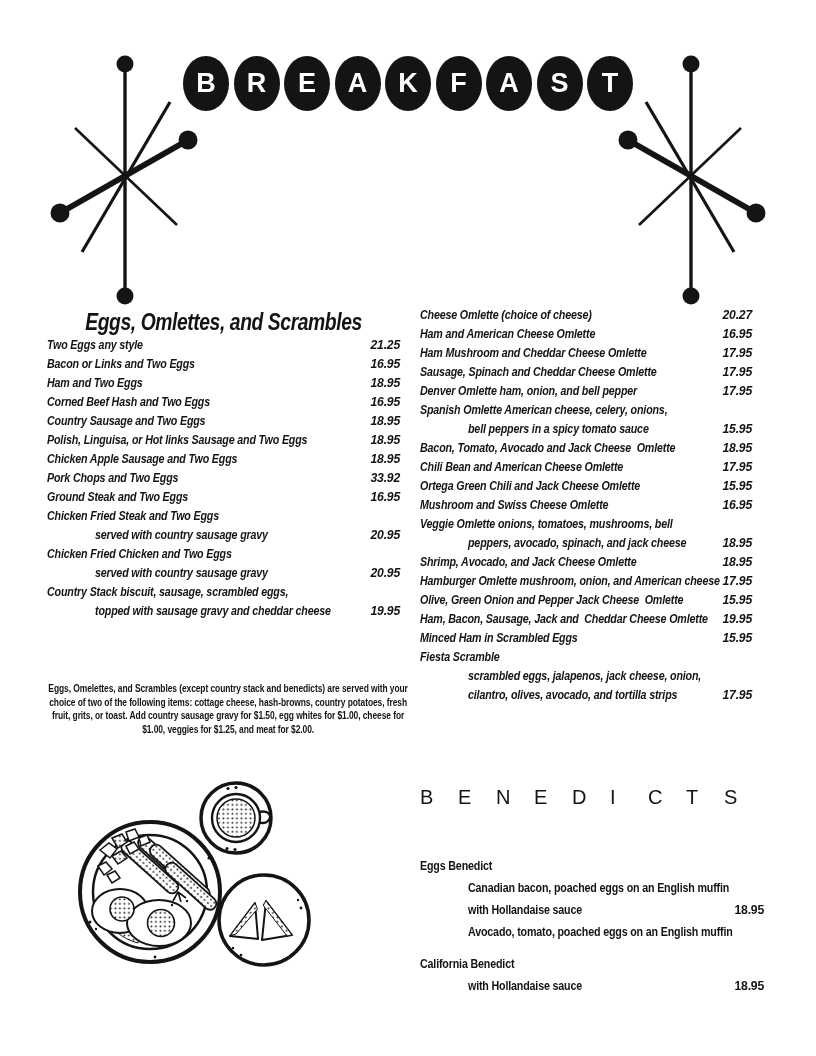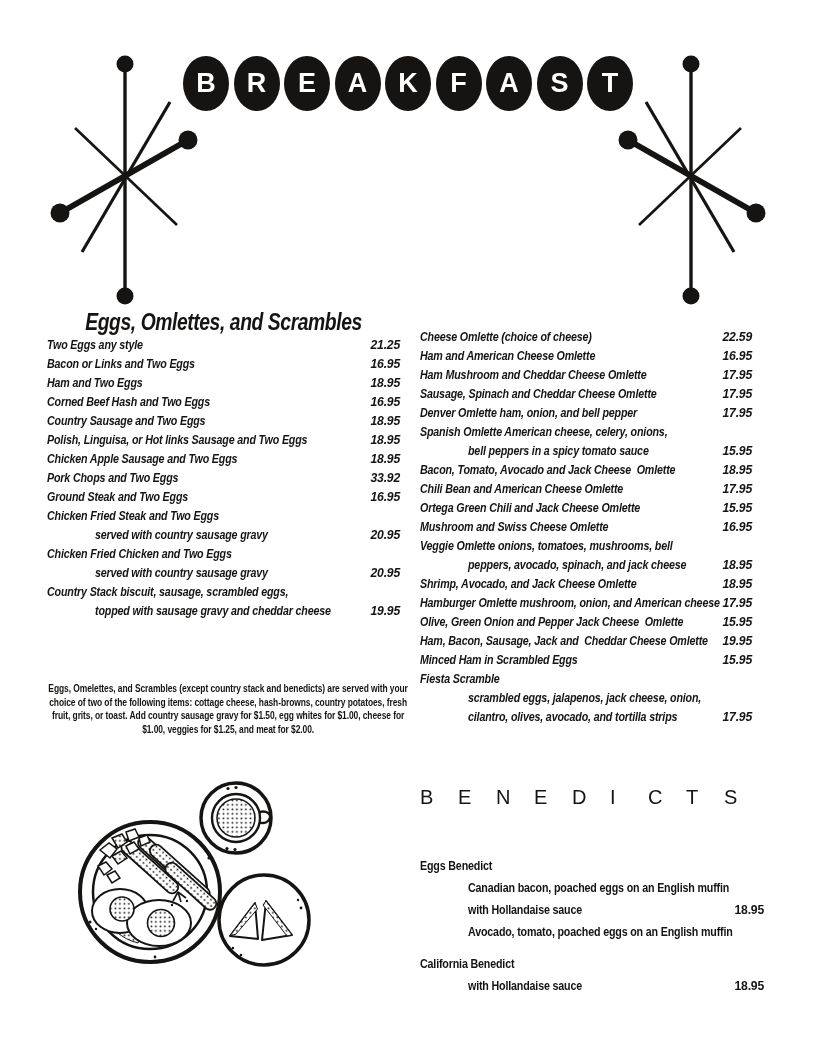--- a/index.html
+++ b/index.html
@@ -14,21 +14,21 @@
   .letters .lc{background:#161412;color:#ffffff;border-radius:50%;display:flex;align-items:center;justify-content:center;
                font-weight:bold;}
   .breakfast{left:183px;top:56px;}
   .breakfast .lc{width:46px;height:55px;font-size:27px;}
   .benletters{position:relative;display:flex;gap:0;}
   .benletters .lc{width:38px;height:41px;font-size:20px;}
 
   
   .col{position:absolute;font-style:italic;}
   .col-left{left:47px;top:308px;width:353px;}
-  .col-right{left:420px;top:328px;width:332px;}
+  .col-right{left:420px;top:306px;width:332px;}
   .ben{left:420px;top:786px;width:344px;position:absolute;}
 
   h2.sechead{margin:0;font-size:23px;font-weight:bold;letter-spacing:-0.5px;text-align:center;
              transform:scaleX(.84);transform-origin:50% 50%;line-height:28px;}
   .items{}
   .row{position:relative;height:19px;}
   .nm{position:absolute;left:0;top:0;font-weight:bold;font-size:12.6px;letter-spacing:-0.2px;white-space:pre;
       transform:scaleX(.85);transform-origin:0 50%;line-height:19px;}
   .nm.ind{left:48px;}
   .pr{position:absolute;right:0;top:0;font-weight:bold;font-size:12.2px;line-height:19px;letter-spacing:-0.2px;}
@@ -167,21 +167,21 @@
         </div>
     </div>
   </div>
 
   <div class="footnote">Eggs, Omelettes, and Scrambles (except country stack and benedicts) are served with your choice of two of the following items: cottage cheese, hash-browns, country potatoes, fresh fruit, grits, or toast. Add country sausage gravy for $1.50, egg whites for $1.00, cheese for $1.00, veggies for $1.25, and meat for $2.00.</div>
 
   <div class="col col-right">
     <div class="items" style="margin-top:0">
       <div class="row">
           <span class="nm">Cheese Omlette (choice of cheese)</span>
-          <span class="pr">22.59</span>
+          <span class="pr">20.27</span>
         </div>
       <div class="row">
           <span class="nm">Ham and American Cheese Omlette</span>
           <span class="pr">16.95</span>
         </div>
       <div class="row">
           <span class="nm">Ham Mushroom and Cheddar Cheese Omlette</span>
           <span class="pr">17.95</span>
         </div>
       <div class="row">

